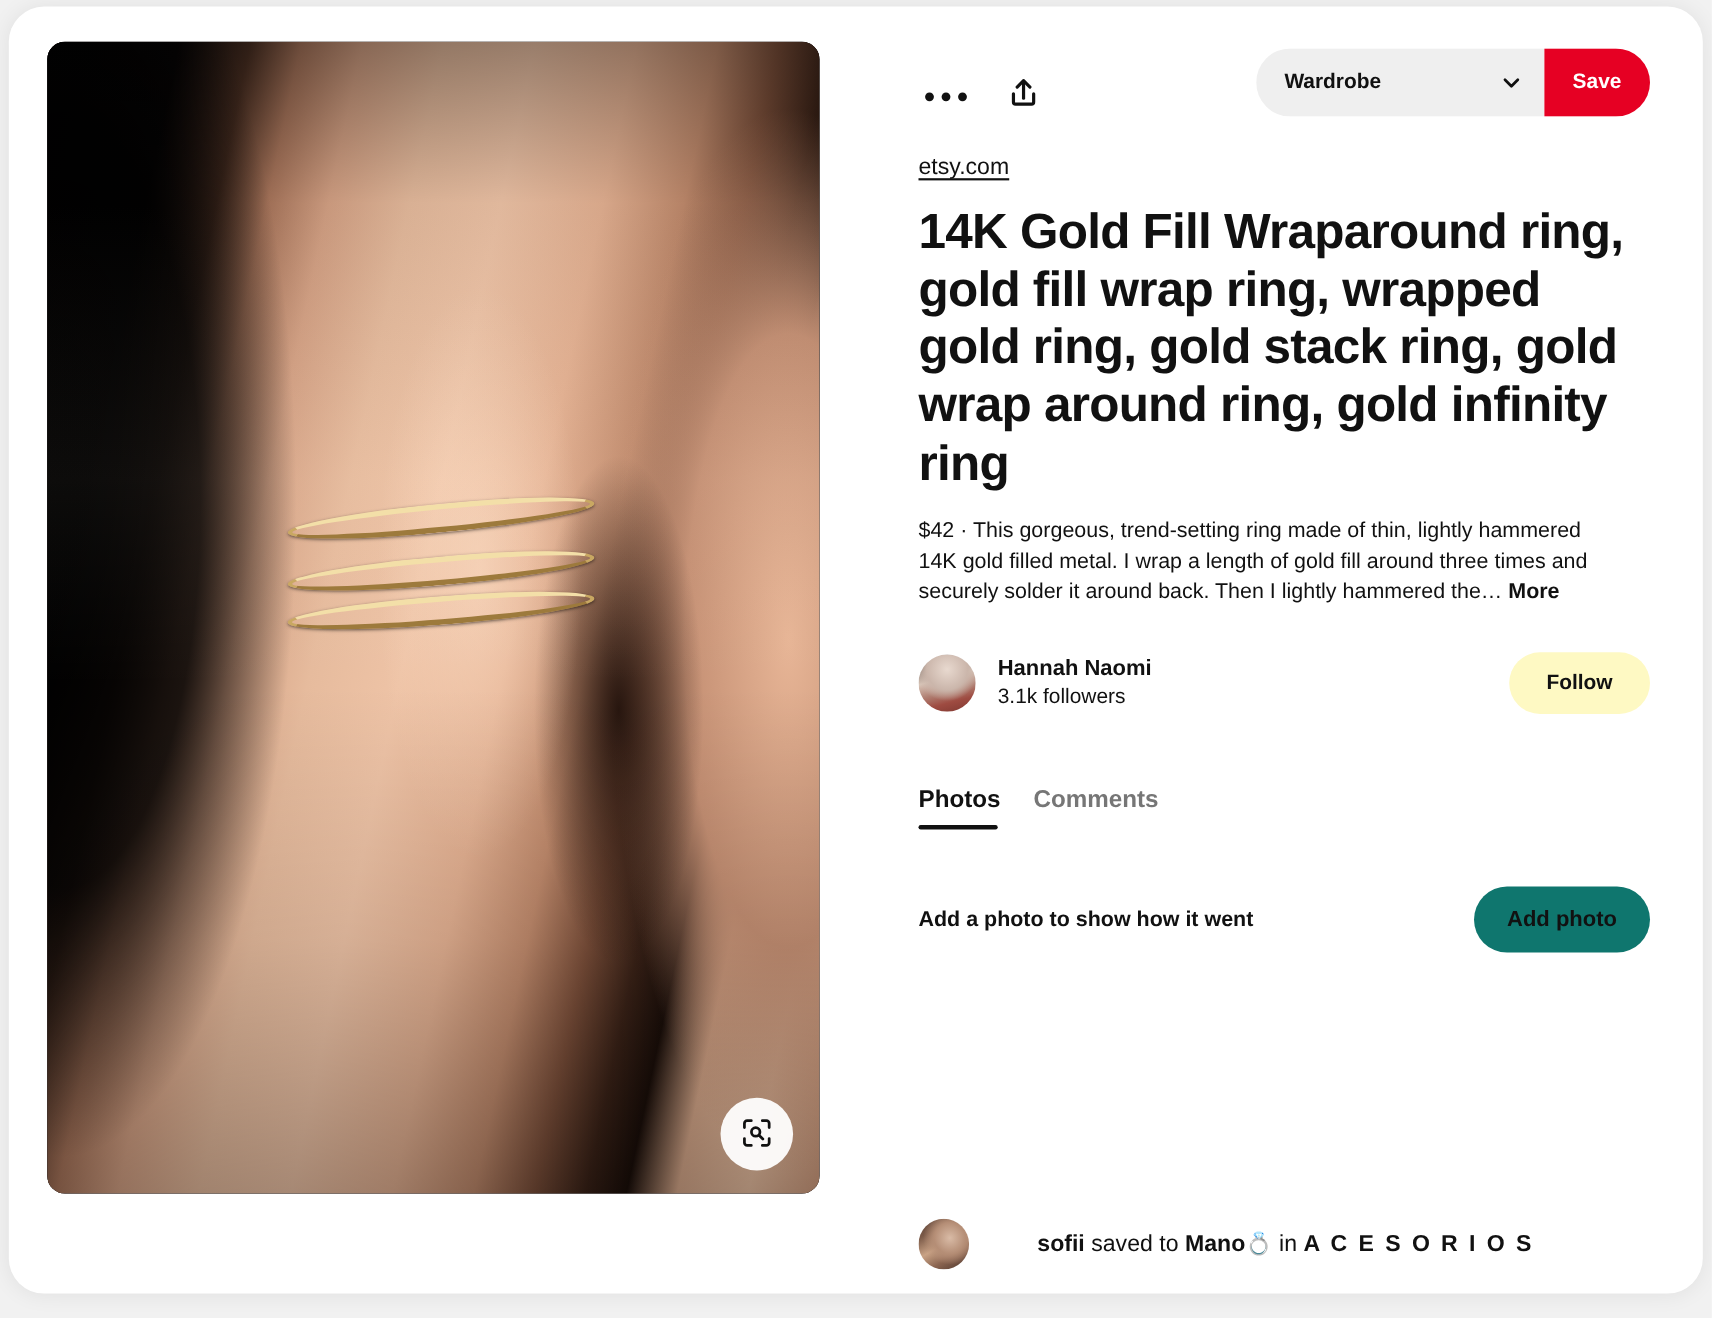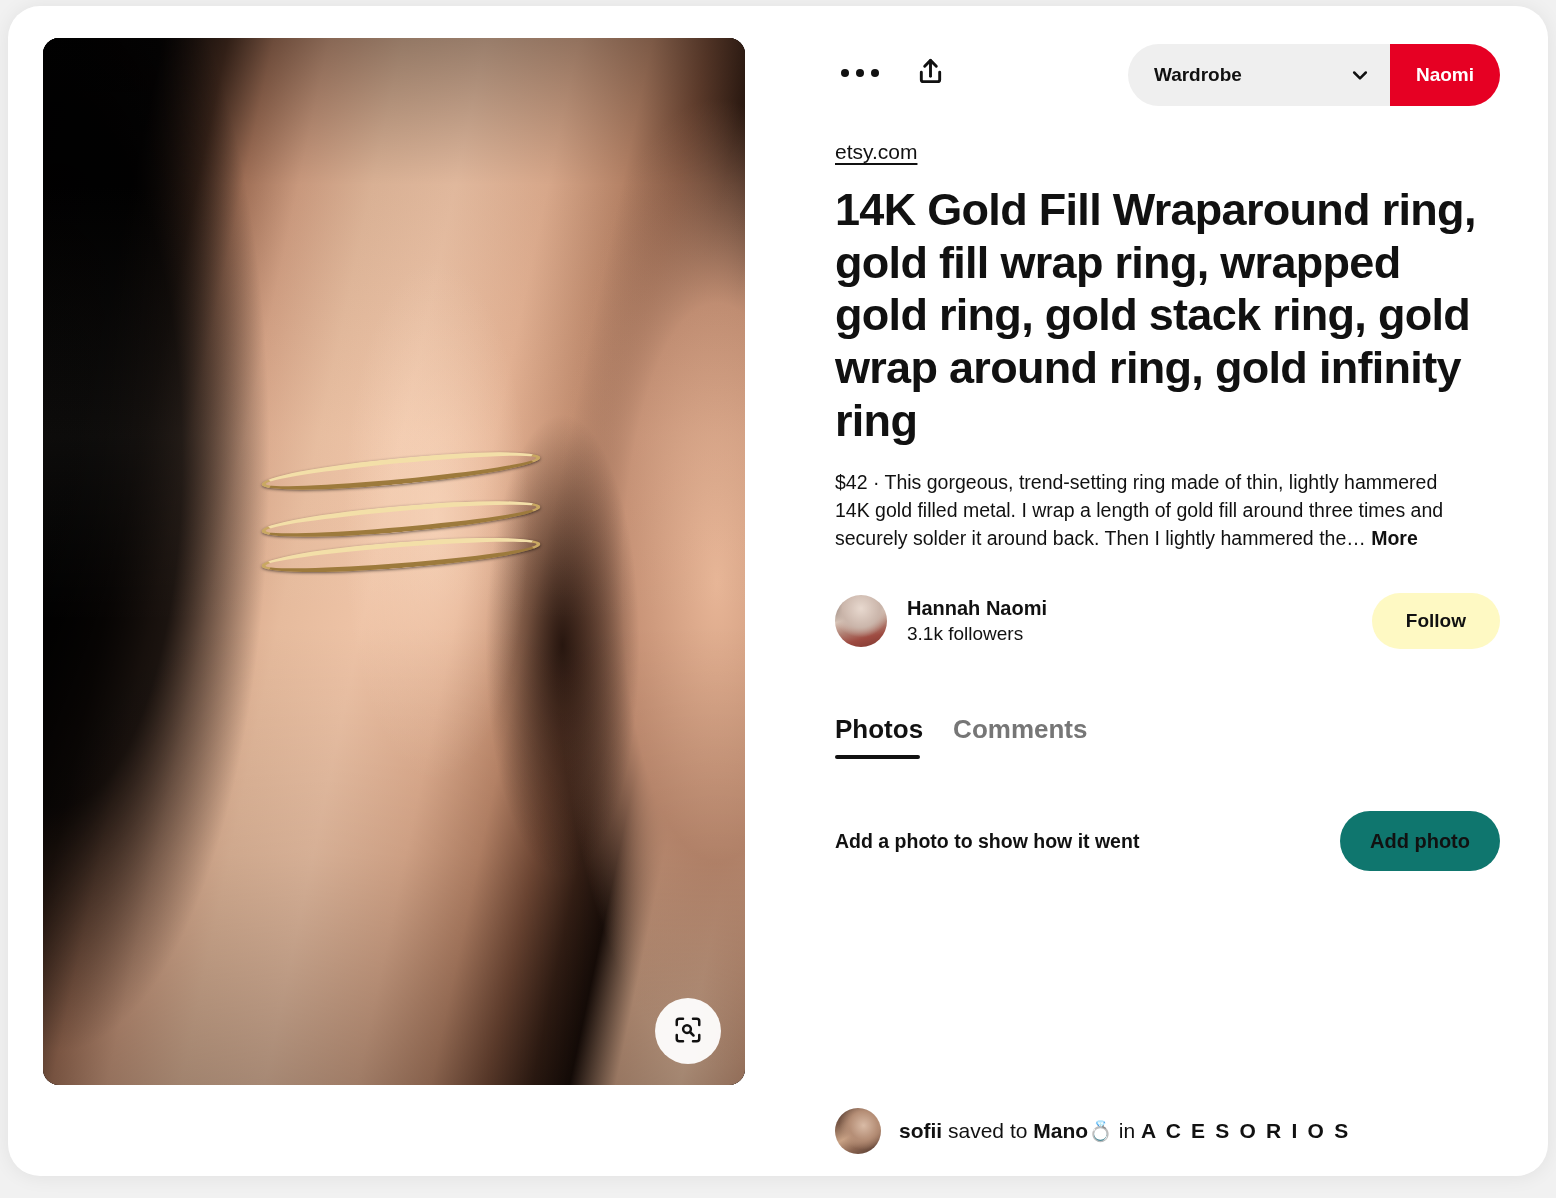--- a/index.html
+++ b/index.html
@@ -124,21 +124,21 @@
     top: 32px;
     width: 665px;
     height: 1100px;
   }
 
   
   #action-bar {
     position: relative;
     height: 70px;
     display: flex;
-    align-items: center;
+    align-items: flex-end;
   }
   #more-options-btn {
     width: 46px; height: 40px;
     display: flex; align-items: center; justify-content: center;
     gap: 7px;
     background: none; border: none; cursor: pointer;
     margin-left: 2px;
   }
   #more-options-btn i {
     display: block; width: 8px; height: 8px;
@@ -270,21 +270,21 @@
 
   
   #tabs {
     margin-top: 62px;
     display: flex;
     gap: 30px;
     align-items: flex-start;
   }
   .tab {
     background: none; border: none; cursor: pointer;
-    font-size: 26px;
+    font-size: 22px;
     font-weight: 700;
     padding: 0 0 14px 0;
     color: #767676;
     position: relative;
   }
   .tab.active { color: #111111; }
   .tab.active::after {
     content: "";
     position: absolute;
     left: 0; right: 3px; bottom: 0;
@@ -324,20 +324,21 @@
     cursor: pointer;
   }
 
   
   #saver-row {
     position: absolute;
     left: 0;
     top: 1070px;
     display: flex;
     align-items: center;
+    gap: 44px;
   }
   #saver-avatar {
     width: 46px; height: 46px;
     background:
       radial-gradient(circle at 62% 38%, #d9bba6 0%, #b58e76 35%, rgba(181,142,118,0) 60%),
       linear-gradient(150deg, #5c4338 0%, #7b5a48 25%, #c9a285 50%, #8a6450 72%, #4a332a 100%);
   }
   #saver-text {
     margin-left: 18px;
     font-size: 21px;
@@ -403,21 +404,21 @@
 
       <div id="save-group">
         <button id="board-selector">
           <span id="board-name">Wardrobe</span>
           <span style="display:flex;">
             <svg width="20" height="20" viewBox="0 0 24 24" fill="none" stroke="#111111" stroke-width="3" stroke-linecap="round" stroke-linejoin="round">
               <polyline points="5 9 12 16 19 9"></polyline>
             </svg>
           </span>
         </button>
-        <button id="save-button">Naomi</button>
+        <button id="save-button">Save</button>
       </div>
     </div>
 
     
     <a id="source-link" href="#">etsy.com</a>
 
     
     <h1 id="pin-title">14K Gold Fill Wraparound ring, gold fill wrap ring, wrapped gold ring, gold stack ring, gold wrap around ring, gold infinity ring</h1>
 
     

